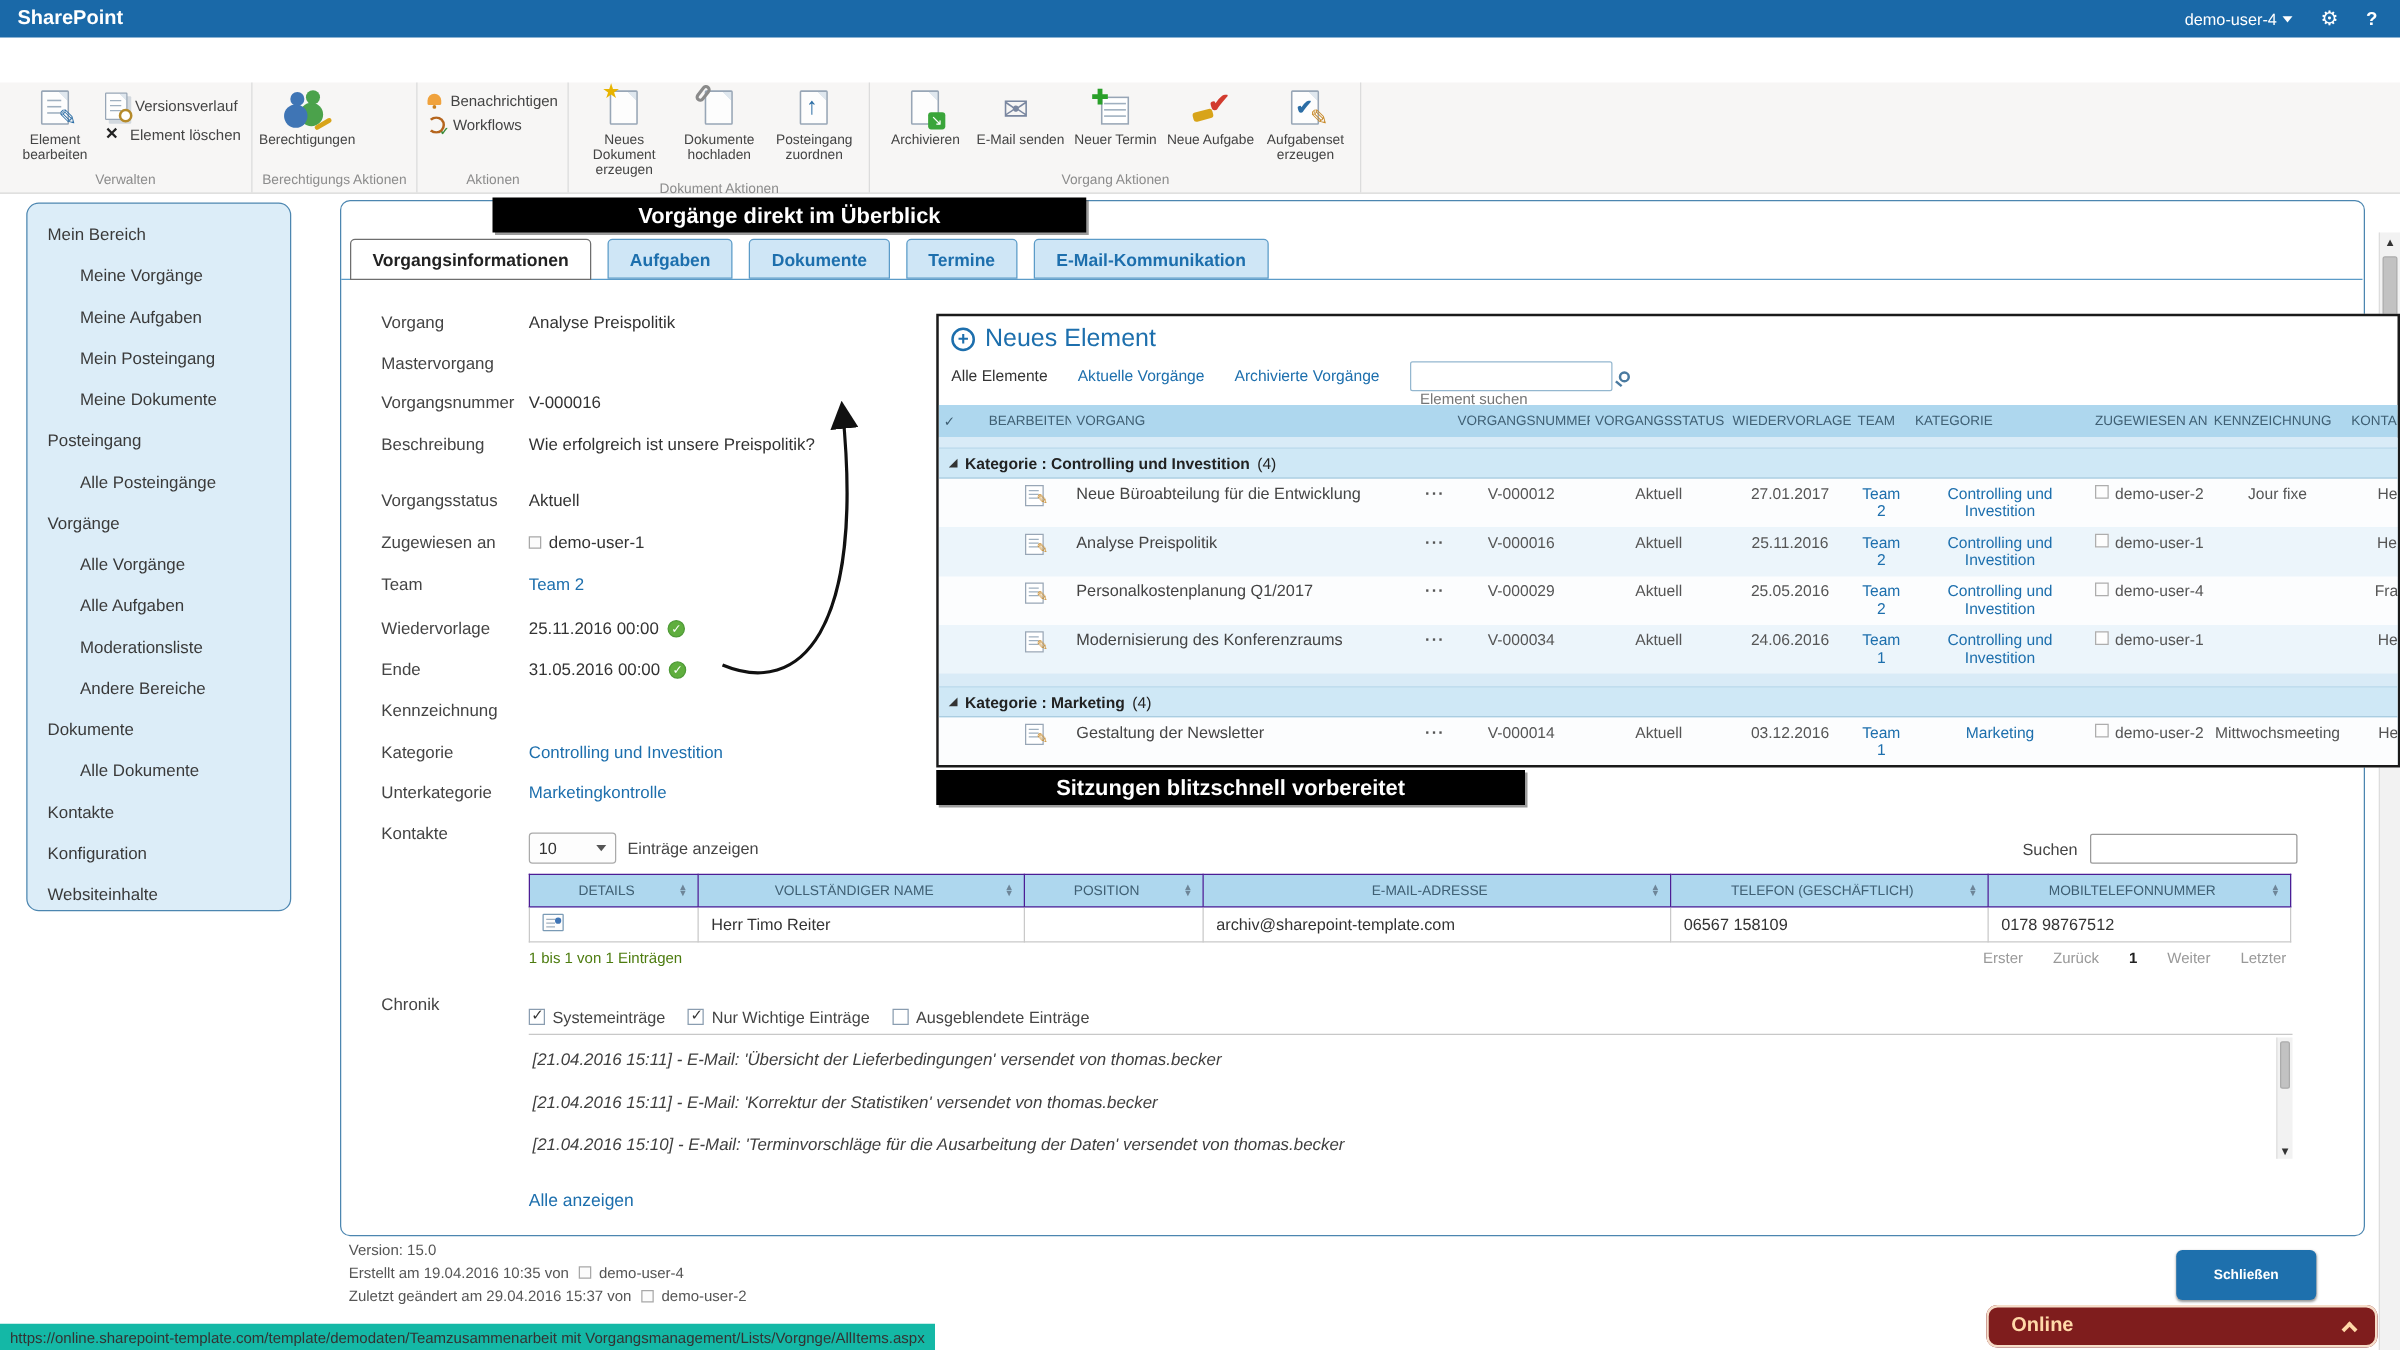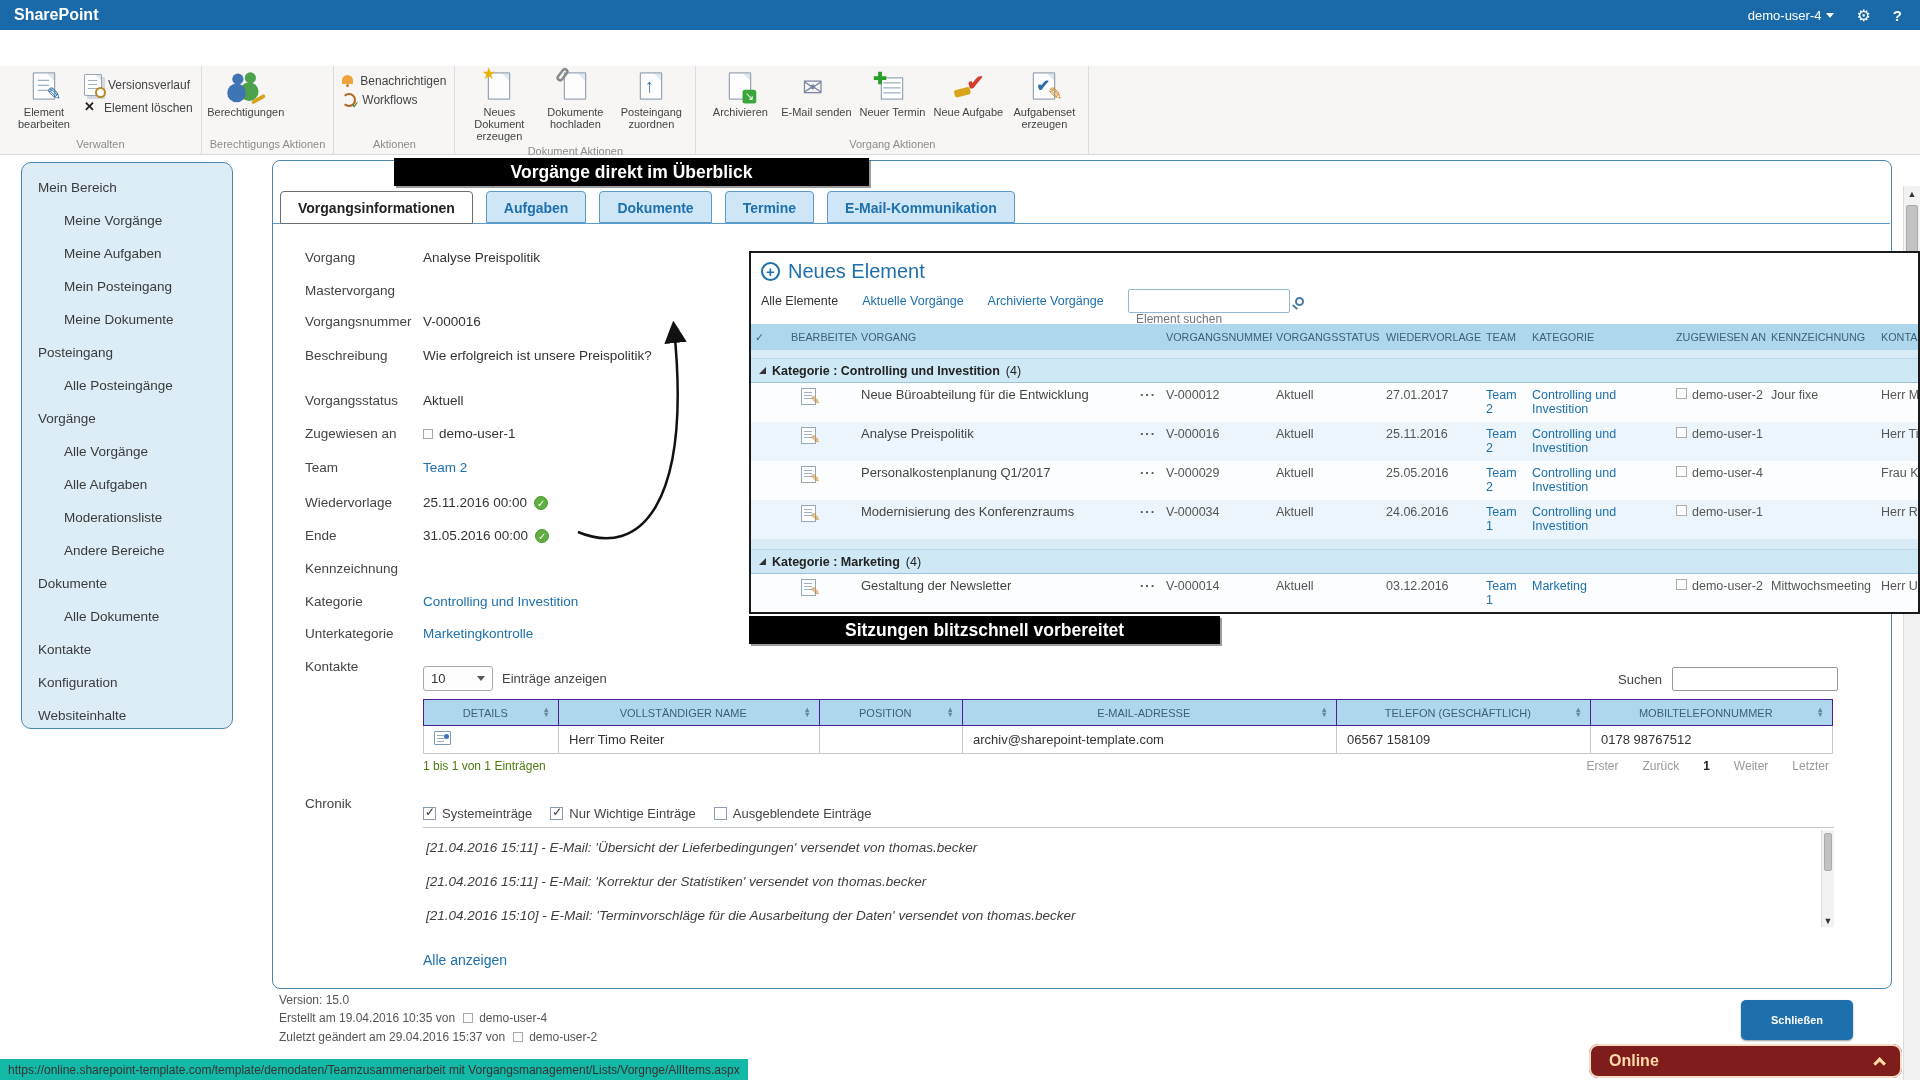--- a/index.html
+++ b/index.html
@@ -118,21 +118,21 @@
 
   .pop-table { position:absolute; left:0; top:71px; width:1230px; }
   .pgrid { display:grid; grid-template-columns:36px 70px 305px 110px 110px 100px 46px 144px 95px 110px 104px; }
   .ph { background:#aed7ee; height:26px; }
   .ph > div { font-size:10.8px; color:#3f5f73; display:flex; align-items:center; padding:0 4px; white-space:nowrap; overflow:hidden; }
   .pt-body { background:#d9ebf7; }
   .pgroup { height:25px; background:#cfe8f6; border-top:1px solid #bcd9ec; border-bottom:1px solid #9ec3da;
             display:flex; align-items:center; font-size:12.5px; color:#222; padding-left:8px; gap:6px; }
   .tri { width:0; height:0; border-left:7px solid transparent; border-bottom:7px solid #333; display:inline-block; }
   .prow { min-height:39px; font-size:12.5px; color:#555; }
-  .prow > div { padding:5px 4px 2px 4px; line-height:14px; overflow:hidden; }
+  .prow > div { padding:5px 4px 2px 4px; line-height:14px; overflow:hidden;text-align:center; }
   .prow.odd { background:#fcfdfe; } .prow.even { background:#ecf5fb; }
   .vname { display:flex; justify-content:space-between; color:#444; font-size:13px; }
   .dots { color:#555; font-weight:bold; letter-spacing:1px; margin-right:2px; }
   .edit-ic { width:15px; height:17px; background:#fff; border:1px solid #98a6b6; position:relative; display:inline-block; }
   .edit-ic::before { content:""; position:absolute; left:2px; top:3px; width:8px; height:1px; background:#9fb0c0; box-shadow:0 3px 0 #9fb0c0, 0 6px 0 #9fb0c0; }
   .edit-ic::after { content:"✎"; position:absolute; right:-5px; bottom:-3px; color:#c88a2a; font-size:11px; }
   .pcb { width:11px; height:11px; border:1px solid #adadad; background:#fdfdfd; display:inline-block; margin-right:5px; flex:0 0 auto; }
   .zcell { display:flex; align-items:flex-start; }
   .gap8 { height:8px; background:#d9ebf7; } .gap10 { height:10px; background:#d9ebf7; }
 

